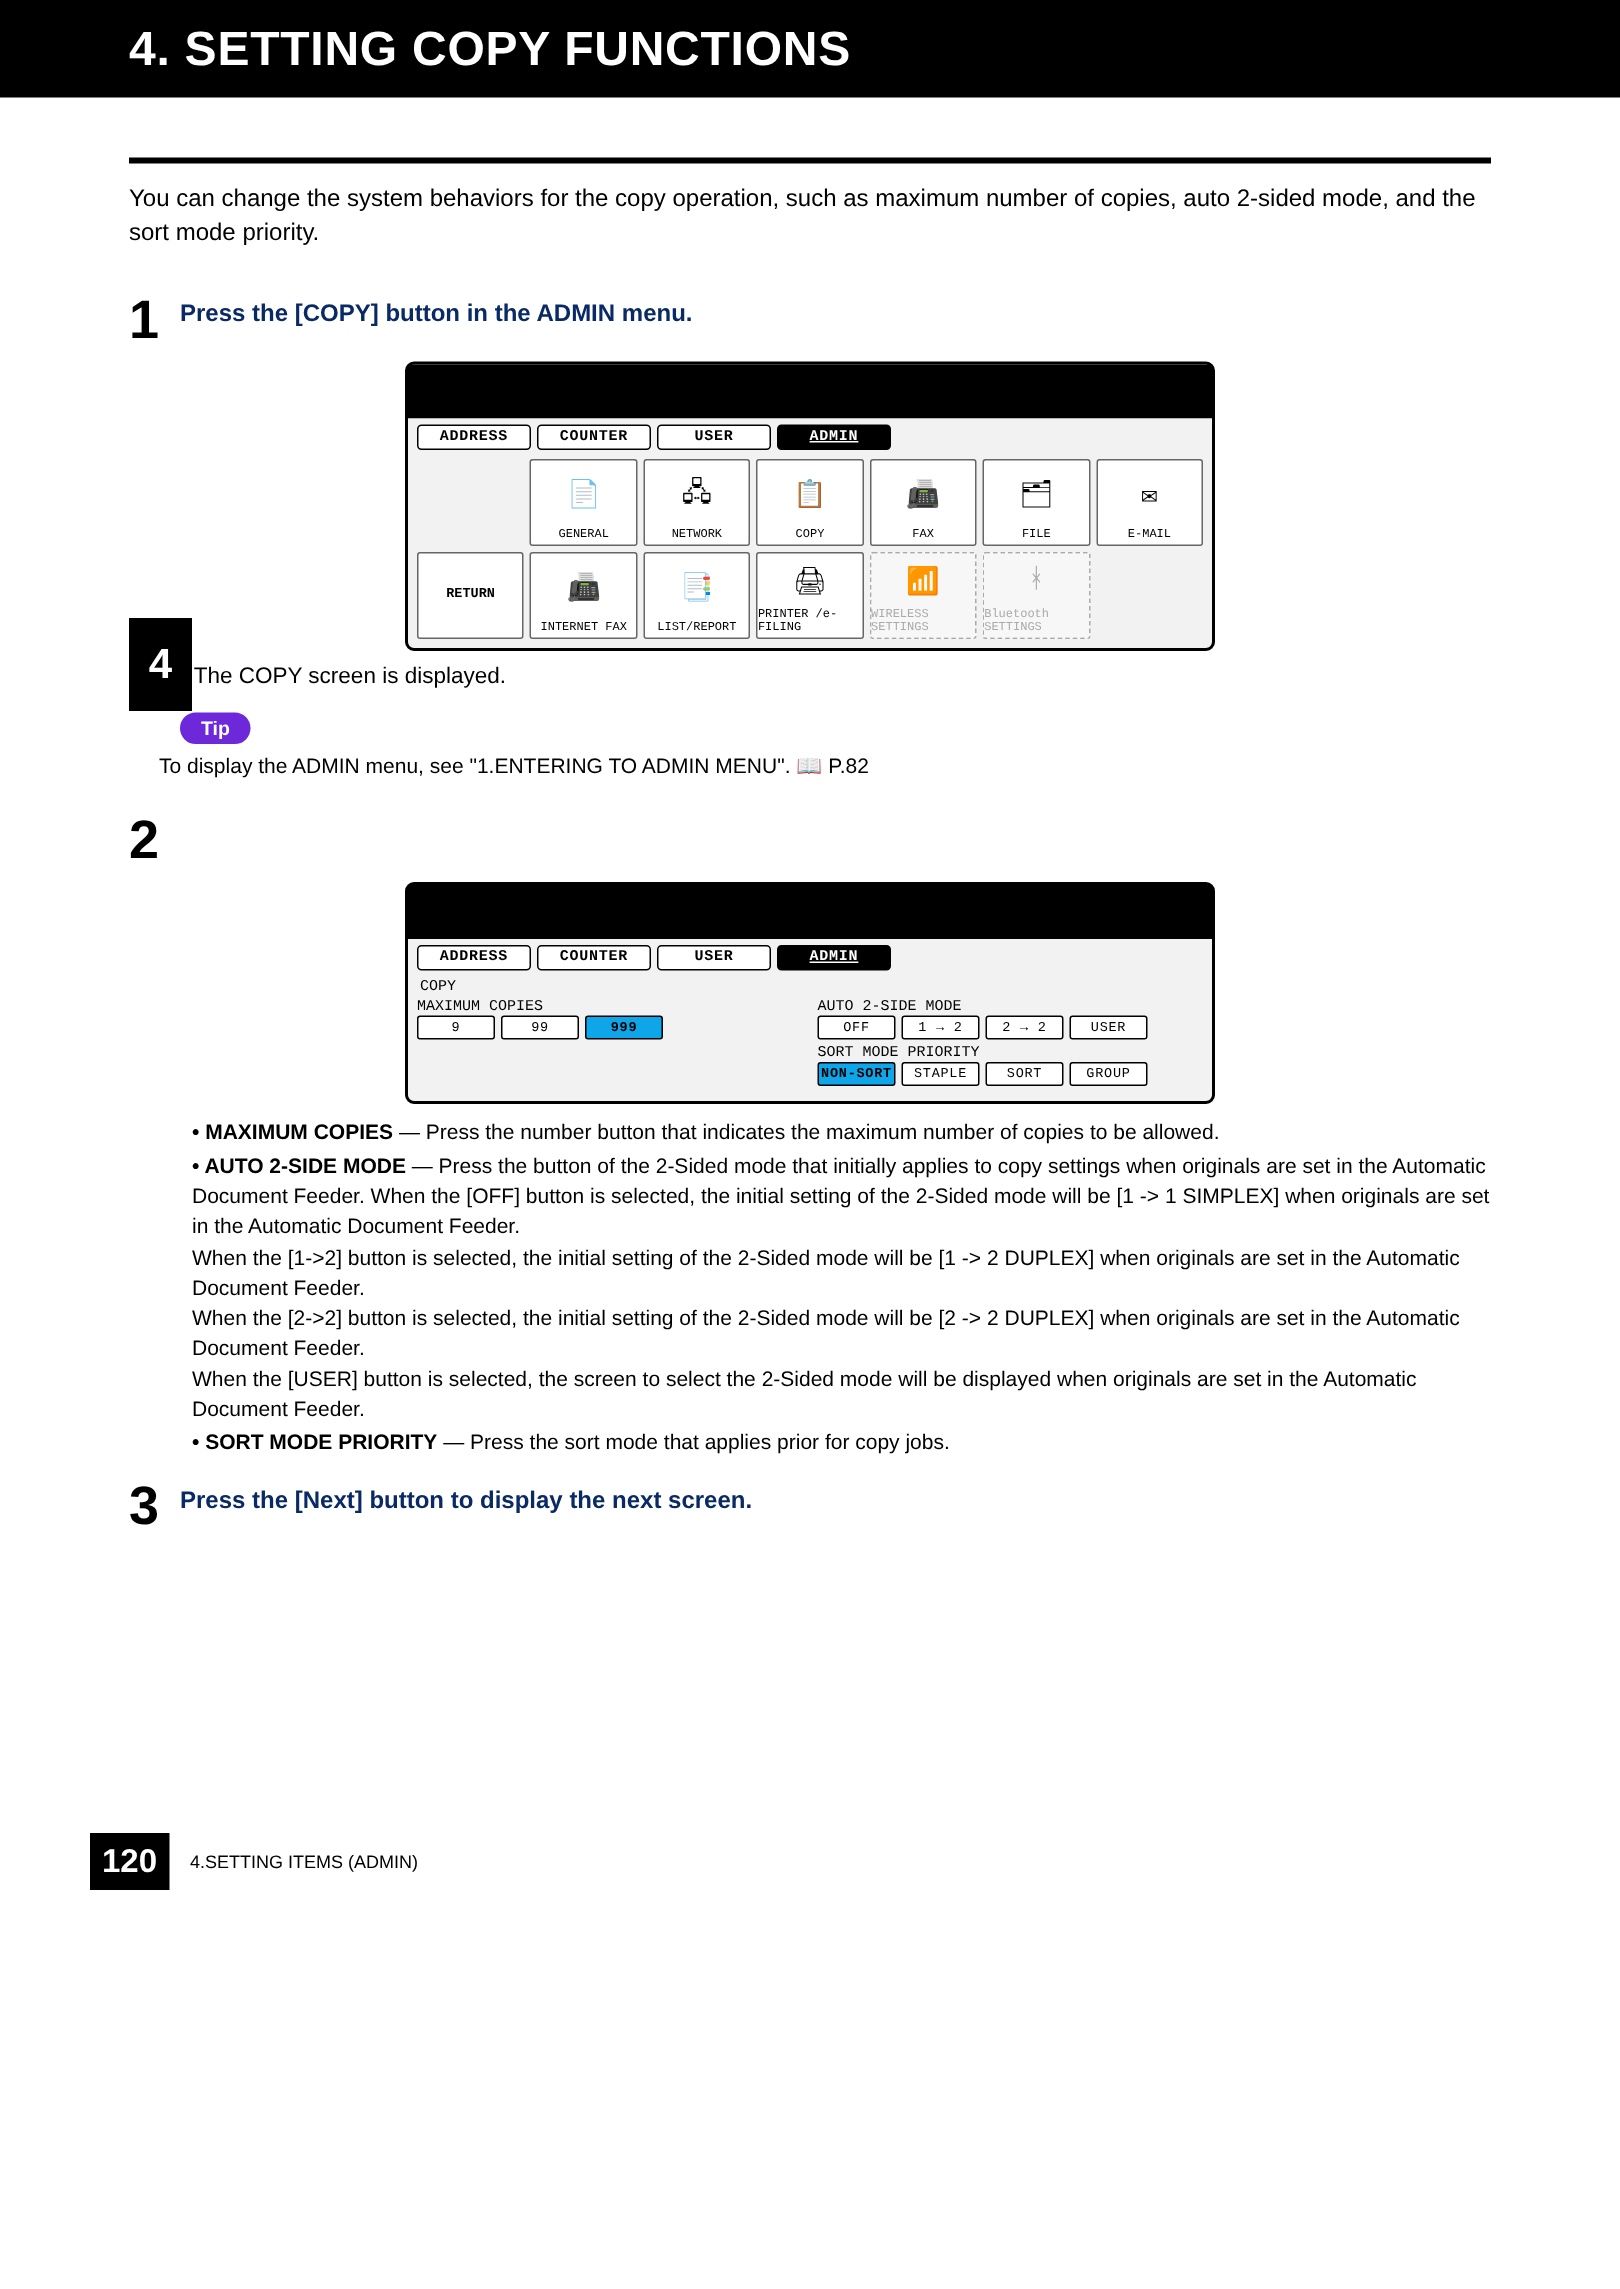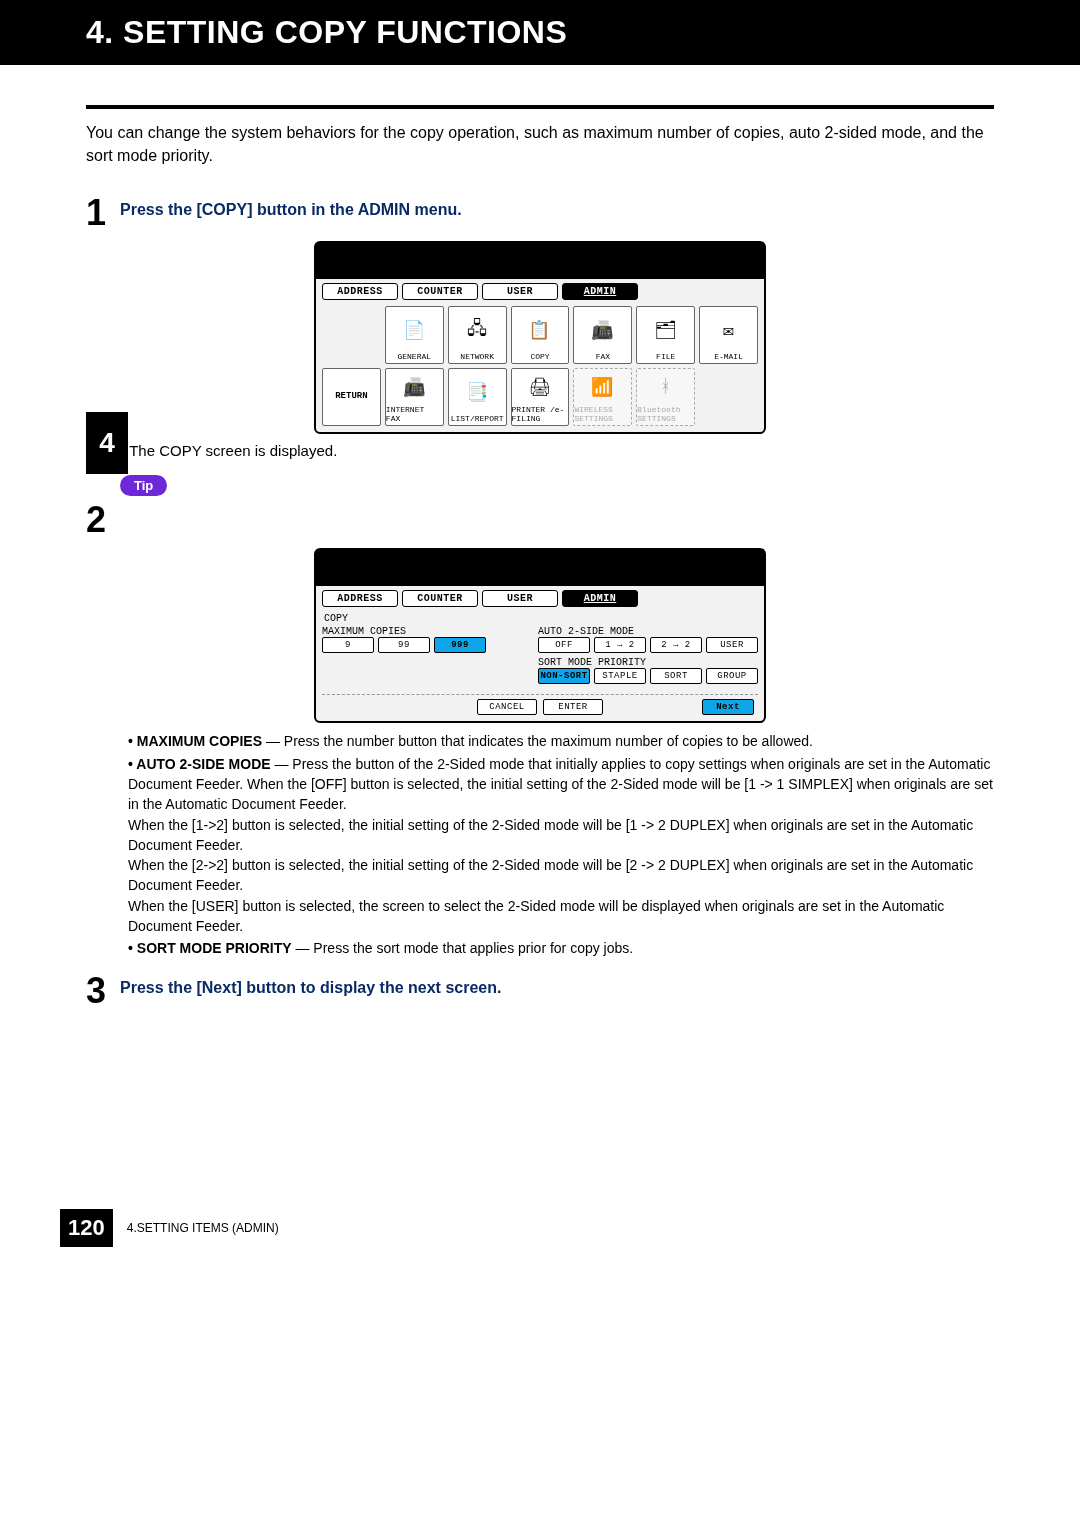--- a/index.html
+++ b/index.html
@@ -42,21 +42,21 @@
   }
   .screen-wrap {
     display: flex;
     justify-content: center;
     margin: 6px 0 8px 0;
   }
   
   .panel {
     border: 2px solid #000;
     border-radius: 6px;
-    width: 452px;
+    width: 540px;
     background: #f2f2f2;
     font-family: "Courier New", monospace;
   }
   .panel-top-black {
     background: #000;
     height: 36px;
   }
   .tabs-row {
     display: flex;
     gap: 4px;
@@ -277,20 +277,25 @@
   </div>
 
   
   <div class="section-tab-wrap">
       <div class="section-tab">4</div>
     </div>
 
   <div class="bullet-line">The COPY screen is displayed.</div>
 
   <div class="tip-badge">Tip</div>
+  <div class="tip-text">
+    <span>To display the ADMIN menu, see "1.ENTERING TO ADMIN MENU".  </span>
+    <span>📖 </span>
+    <span>P.82</span>
+  </div>
 
   
   <div class="step">
     <div class="step-num">2</div>
   </div>
 
   <div class="screen-wrap">
     <div class="panel panel2">
       <div class="panel-top-black"></div>
       <div class="tabs-row">
@@ -320,25 +325,20 @@
             </div>
             <div>SORT MODE PRIORITY</div>
             <div class="btnrow">
               <div class="smallbtn selected">NON-SORT</div>
               <div class="smallbtn">STAPLE</div>
               <div class="smallbtn">SORT</div>
               <div class="smallbtn">GROUP</div>
             </div>
           </div>
         </div>
-        <div class="bottom-row">
-          <div class="smallbtn wide">CANCEL</div>
-          <div class="smallbtn wide">ENTER</div>
-          <div class="smallbtn nextbtn selected">Next</div>
-        </div>
       </div>
     </div>
   </div>
 
   <ul class="desc-list">
     <li><span class="strong">MAXIMUM COPIES</span><span> — Press the number button that indicates the maximum number of copies to be allowed.</span></li>
     <li><span class="strong">AUTO 2-SIDE MODE</span><span style="white-space:pre-line"> — Press the button of the 2-Sided mode that initially applies to copy settings when originals are set in the Automatic Document Feeder.  When the [OFF] button is selected, the initial setting of the 2-Sided mode will be [1 -&gt; 1 SIMPLEX] when originals are set in the Automatic Document Feeder.
 When the [1-&gt;2] button is selected, the initial setting of the 2-Sided mode will be [1 -&gt; 2 DUPLEX] when originals are set in the Automatic Document Feeder.
 When the [2-&gt;2] button is selected, the initial setting of the 2-Sided mode will be [2 -&gt; 2 DUPLEX] when originals are set in the Automatic Document Feeder.
 When the [USER] button is selected, the screen to select the 2-Sided mode will be displayed when originals are set in the Automatic Document Feeder.</span></li>

